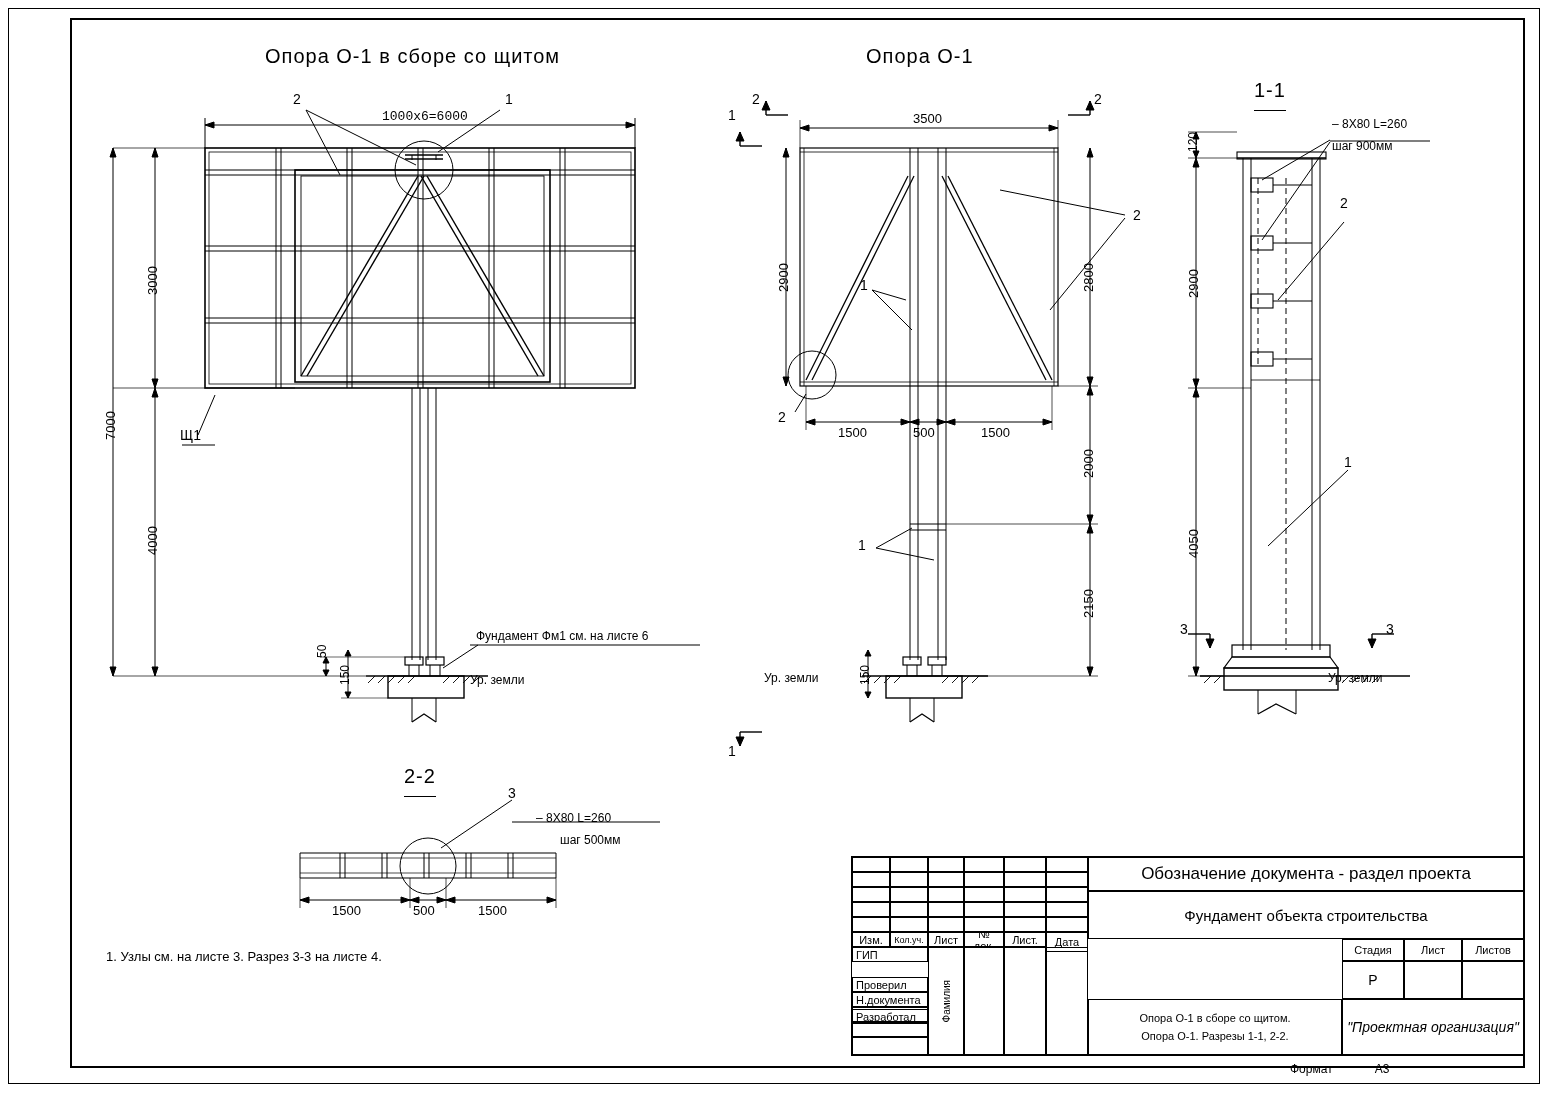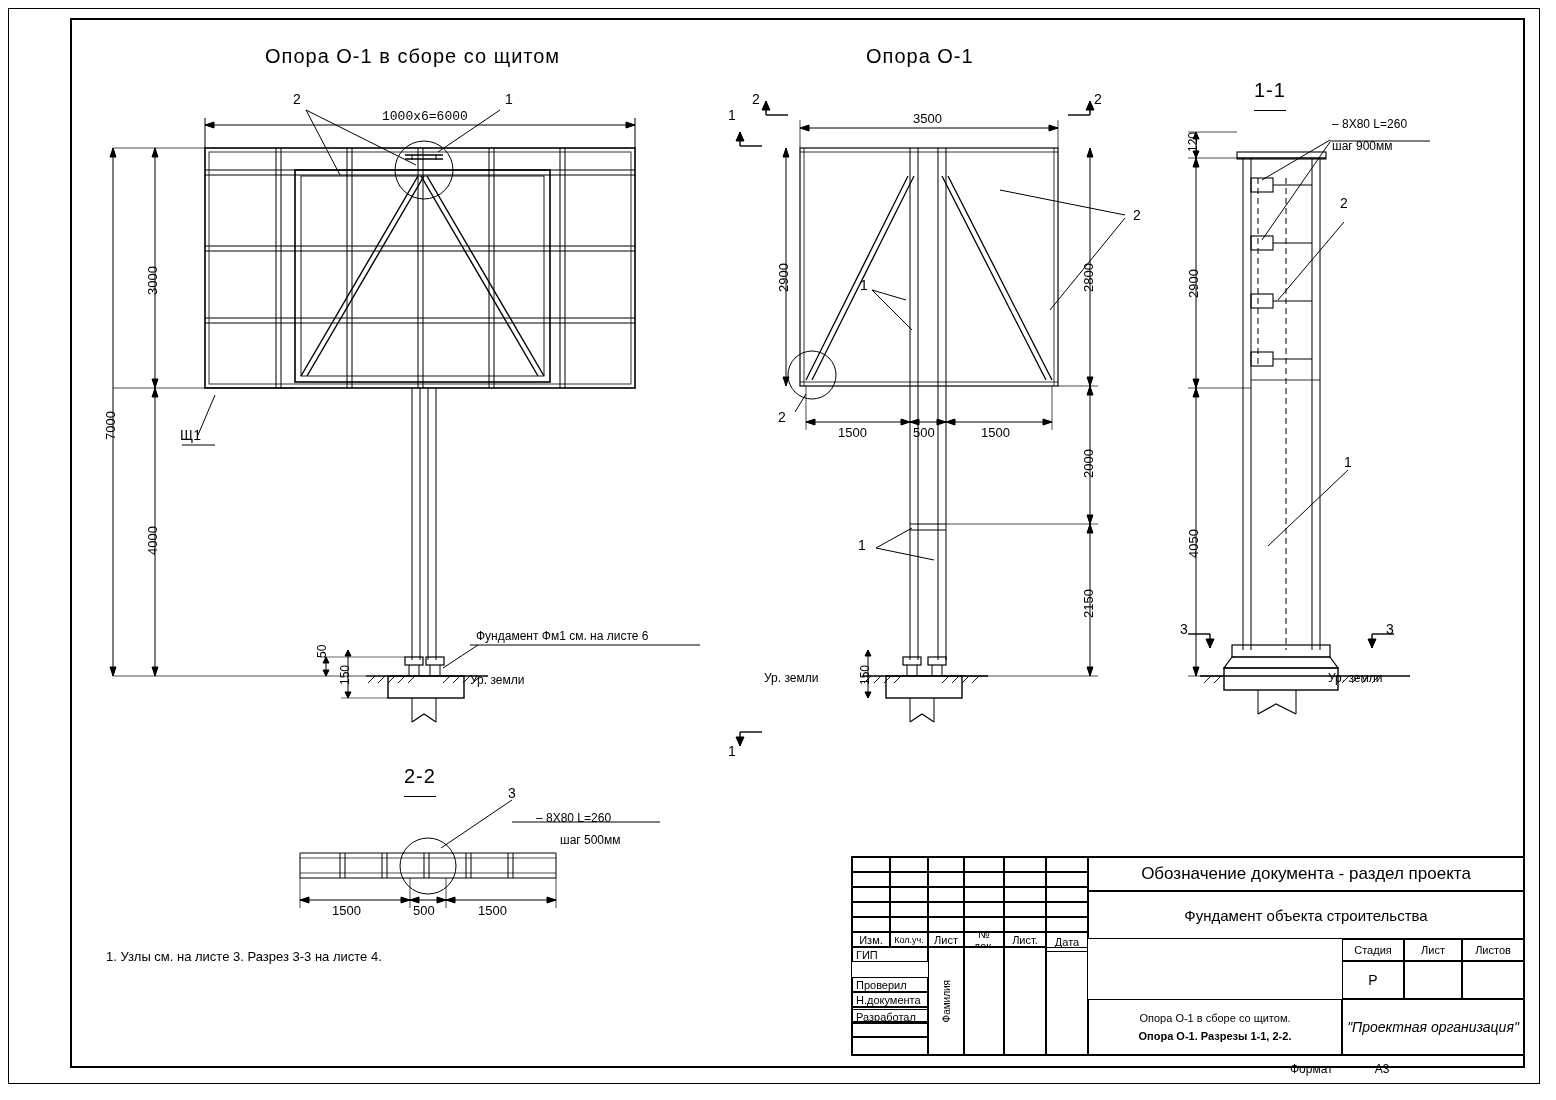--- a/index.html
+++ b/index.html
@@ -568,21 +568,21 @@
     <div class="stamp-cell" style="left:552px; top:82px; width:58px; height:22px;">Лист</div>
     <div class="stamp-cell" style="left:610px; top:82px; width:62px; height:22px;">Листов</div>
 
     <div class="stamp-cell" style="left:490px; top:104px; width:62px; height:38px; font-size:14px;">Р</div>
     <div class="stamp-cell" style="left:552px; top:104px; width:58px; height:38px;"></div>
     <div class="stamp-cell" style="left:610px; top:104px; width:62px; height:38px;"></div>
 
     <div class="stamp-cell" style="left:236px; top:142px; width:254px; height:56px;">
       <div>
         <div style="font-size:11px;">Опора О-1 в сборе со щитом.</div>
-        <div style="font-size:11px; margin-top:6px;font-weight:bold;">Опора О-1. Разрезы 1-1, 2-2.</div>
+        <div style="font-size:11px; margin-top:6px;">Опора О-1. Разрезы 1-1, 2-2.</div>
       </div>
     </div>
     <div class="stamp-cell italic" style="left:490px; top:142px; width:182px; height:56px; font-size:14px;">"Проектная организация"</div>
   </div>
 
   <div class="format-row">
     <span>Формат</span>
     <span>А3</span>
   </div>
 

